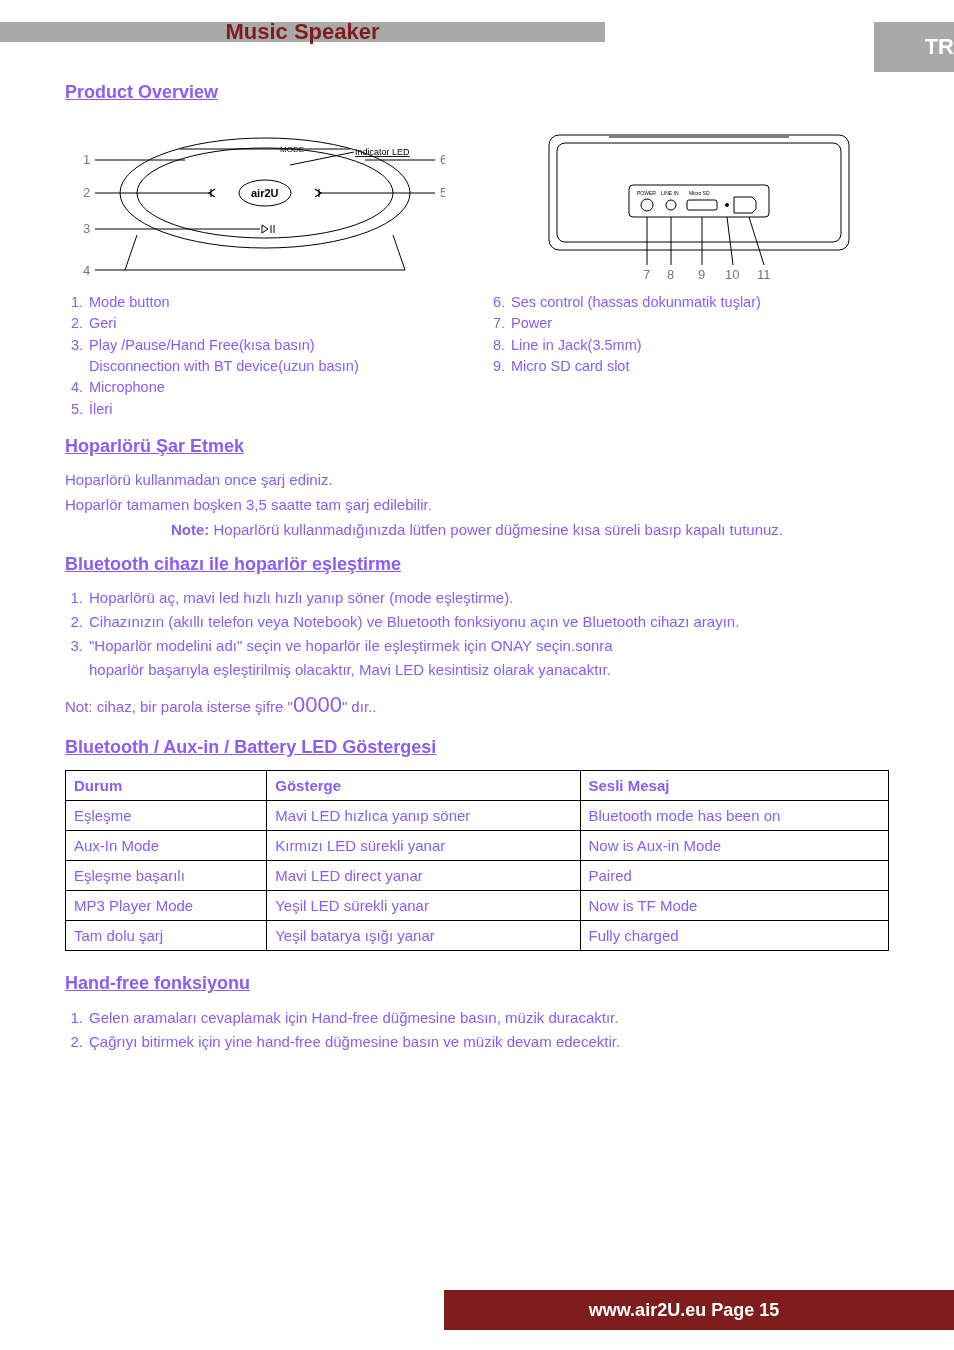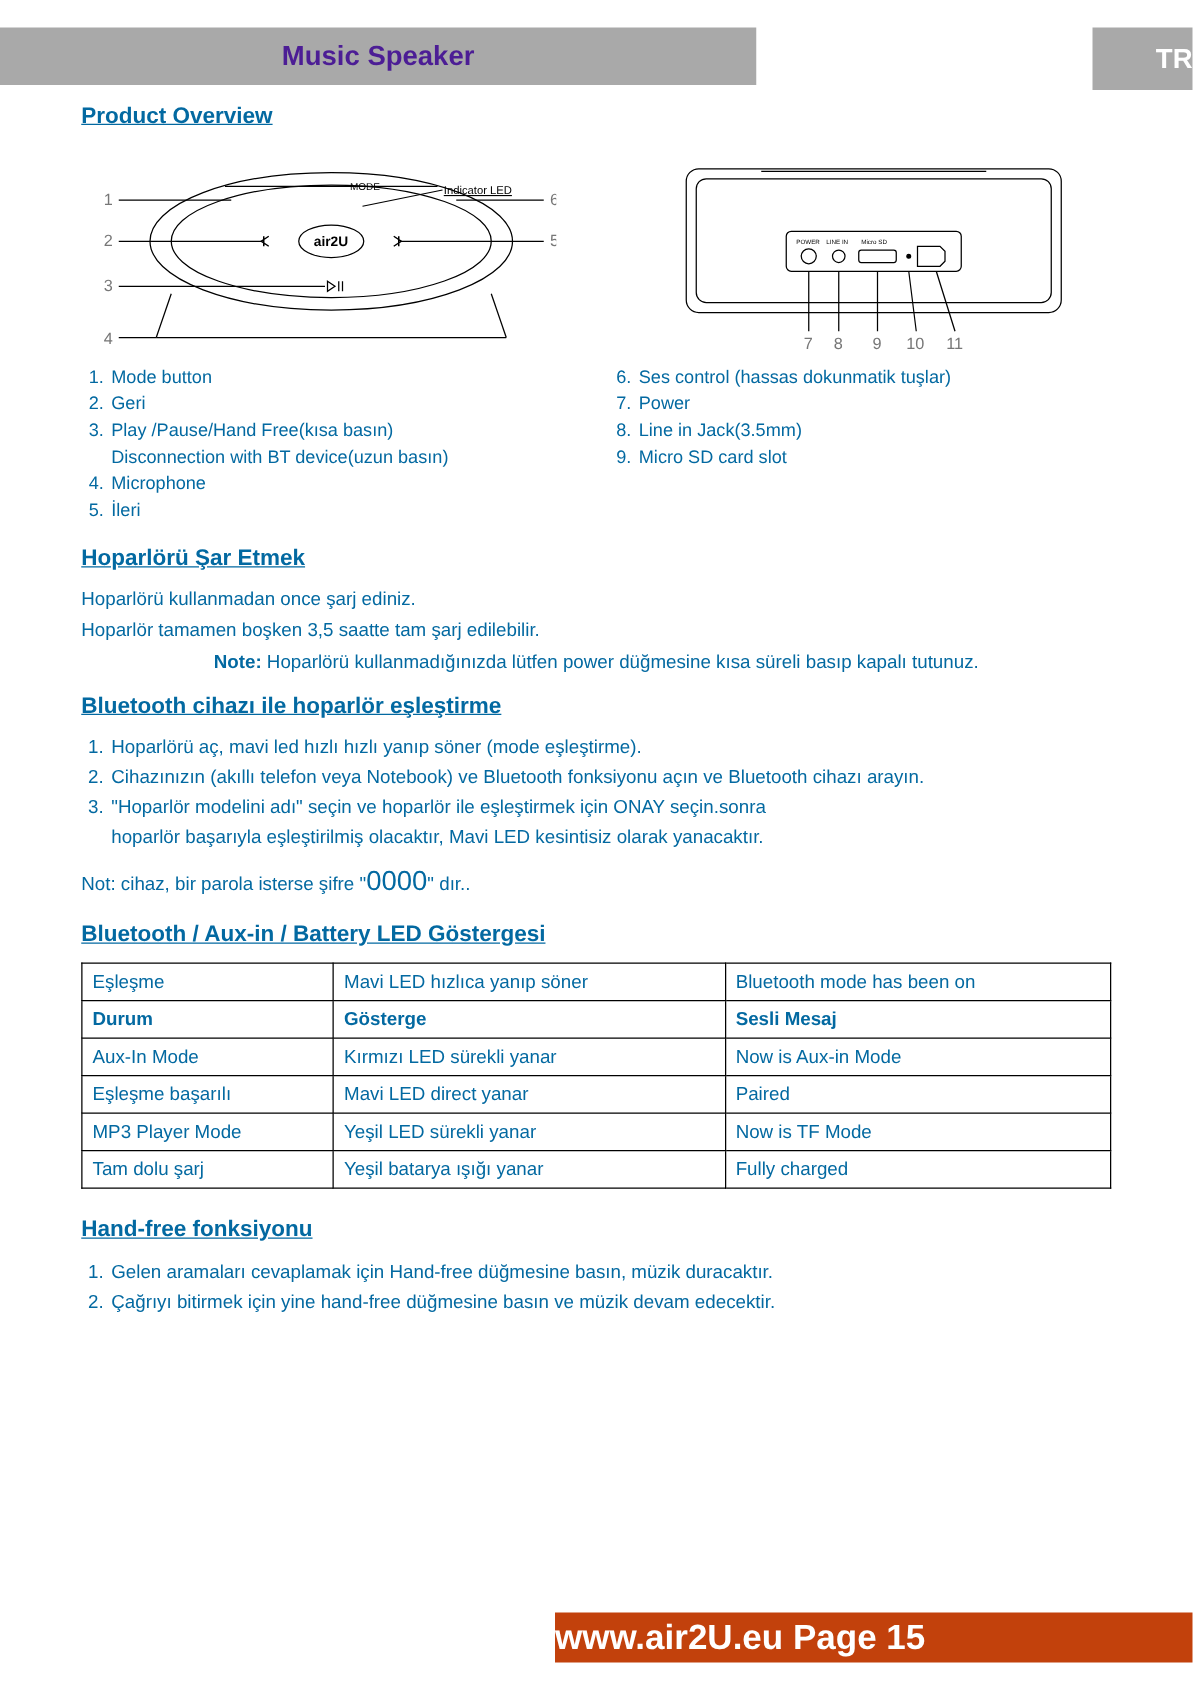--- a/index.html
+++ b/index.html
@@ -7,23 +7,23 @@
     font-family: Arial, Helvetica, sans-serif;
     width: 954px;
     height: 1350px;
     background: #fff;
     position: relative;
     color: #000;
   }
   .header-banner {
     position: absolute;
     top: 22px; left: 0;
-    width: 605px; height: 46px;
+    width: 605px; height: 20px;
     background: #a9a9a9;
-    color: #4c1d95;
+    color: #7f1d1d;
     font-size: 22px;
     font-weight: bold;
     display: flex;
     align-items: center;
     justify-content: center;
   }
   .lang-badge {
     position: absolute;
     top: 22px; right: 0;
     width: 80px; height: 50px;
@@ -33,21 +33,21 @@
     font-weight: bold;
     display: flex;
     align-items: center;
     justify-content: flex-end;
   }
   .content {
     position: absolute;
     top: 80px;
     left: 65px;
     right: 65px;
-    color: #0369a1;
+    color: #8b5cf6;
     font-size: 15px;
     line-height: 1.4;
   }
   .section-title {
     font-weight: bold;
     text-decoration: underline;
     font-size: 18px;
     margin-bottom: 10px;
   }
   .diagrams { display: flex; justify-content: space-between; margin: 10px 0 6px; text-align: center; }
@@ -80,27 +80,27 @@
     border: 1px solid #000;
     padding: 4px 8px;
     text-align: left;
     font-size: 15px;
   }
   table.status th { font-weight: bold; }
   .footer-banner {
     position: absolute;
     bottom: 20px; right: 0;
     width: 510px; height: 40px;
-    background: #c2410c;
+    background: #7f1d1d;
     color: #fff;
-    font-size: 28px;
+    font-size: 18px;
     font-weight: bold;
     display: flex;
     align-items: center;
-    justify-content: flex-start;
+    justify-content: center;
     padding-right: 30px;
   }
 </style>
 </head>
 <body>
 
 <div class="header-banner">
   <span>Music Speaker</span>
 </div>
 <div class="lang-badge">
@@ -250,30 +250,30 @@
     <div class="sub">hoparlör başarıyla eşleştirilmiş olacaktır, Mavi LED kesintisiz olarak yanacaktır.</div>
   </div>
   <p class="password-line">
     <span>Not: cihaz, bir parola isterse şifre "</span><span class="big">0000</span><span>" dır..</span>
   </p>
 
   <div class="section-title">Bluetooth / Aux-in / Battery  LED Göstergesi</div>
   <table class="status">
     <tbody>
         <tr>
-          <td>Eşleşme</td>
-          <td>Mavi LED hızlıca yanıp söner</td>
-          <td>Bluetooth mode has been on</td>
-        </tr>
-    <tr>
       <th>Durum</th>
       <th>Gösterge</th>
       <th>Sesli Mesaj</th>
     </tr>
     <tr>
+          <td>Eşleşme</td>
+          <td>Mavi LED hızlıca yanıp söner</td>
+          <td>Bluetooth mode has been on</td>
+        </tr>
+    <tr>
           <td>Aux-In Mode</td>
           <td>Kırmızı LED sürekli yanar</td>
           <td>Now is Aux-in Mode</td>
         </tr>
     <tr>
           <td>Eşleşme başarılı</td>
           <td>Mavi LED direct yanar</td>
           <td>Paired</td>
         </tr>
     <tr>

